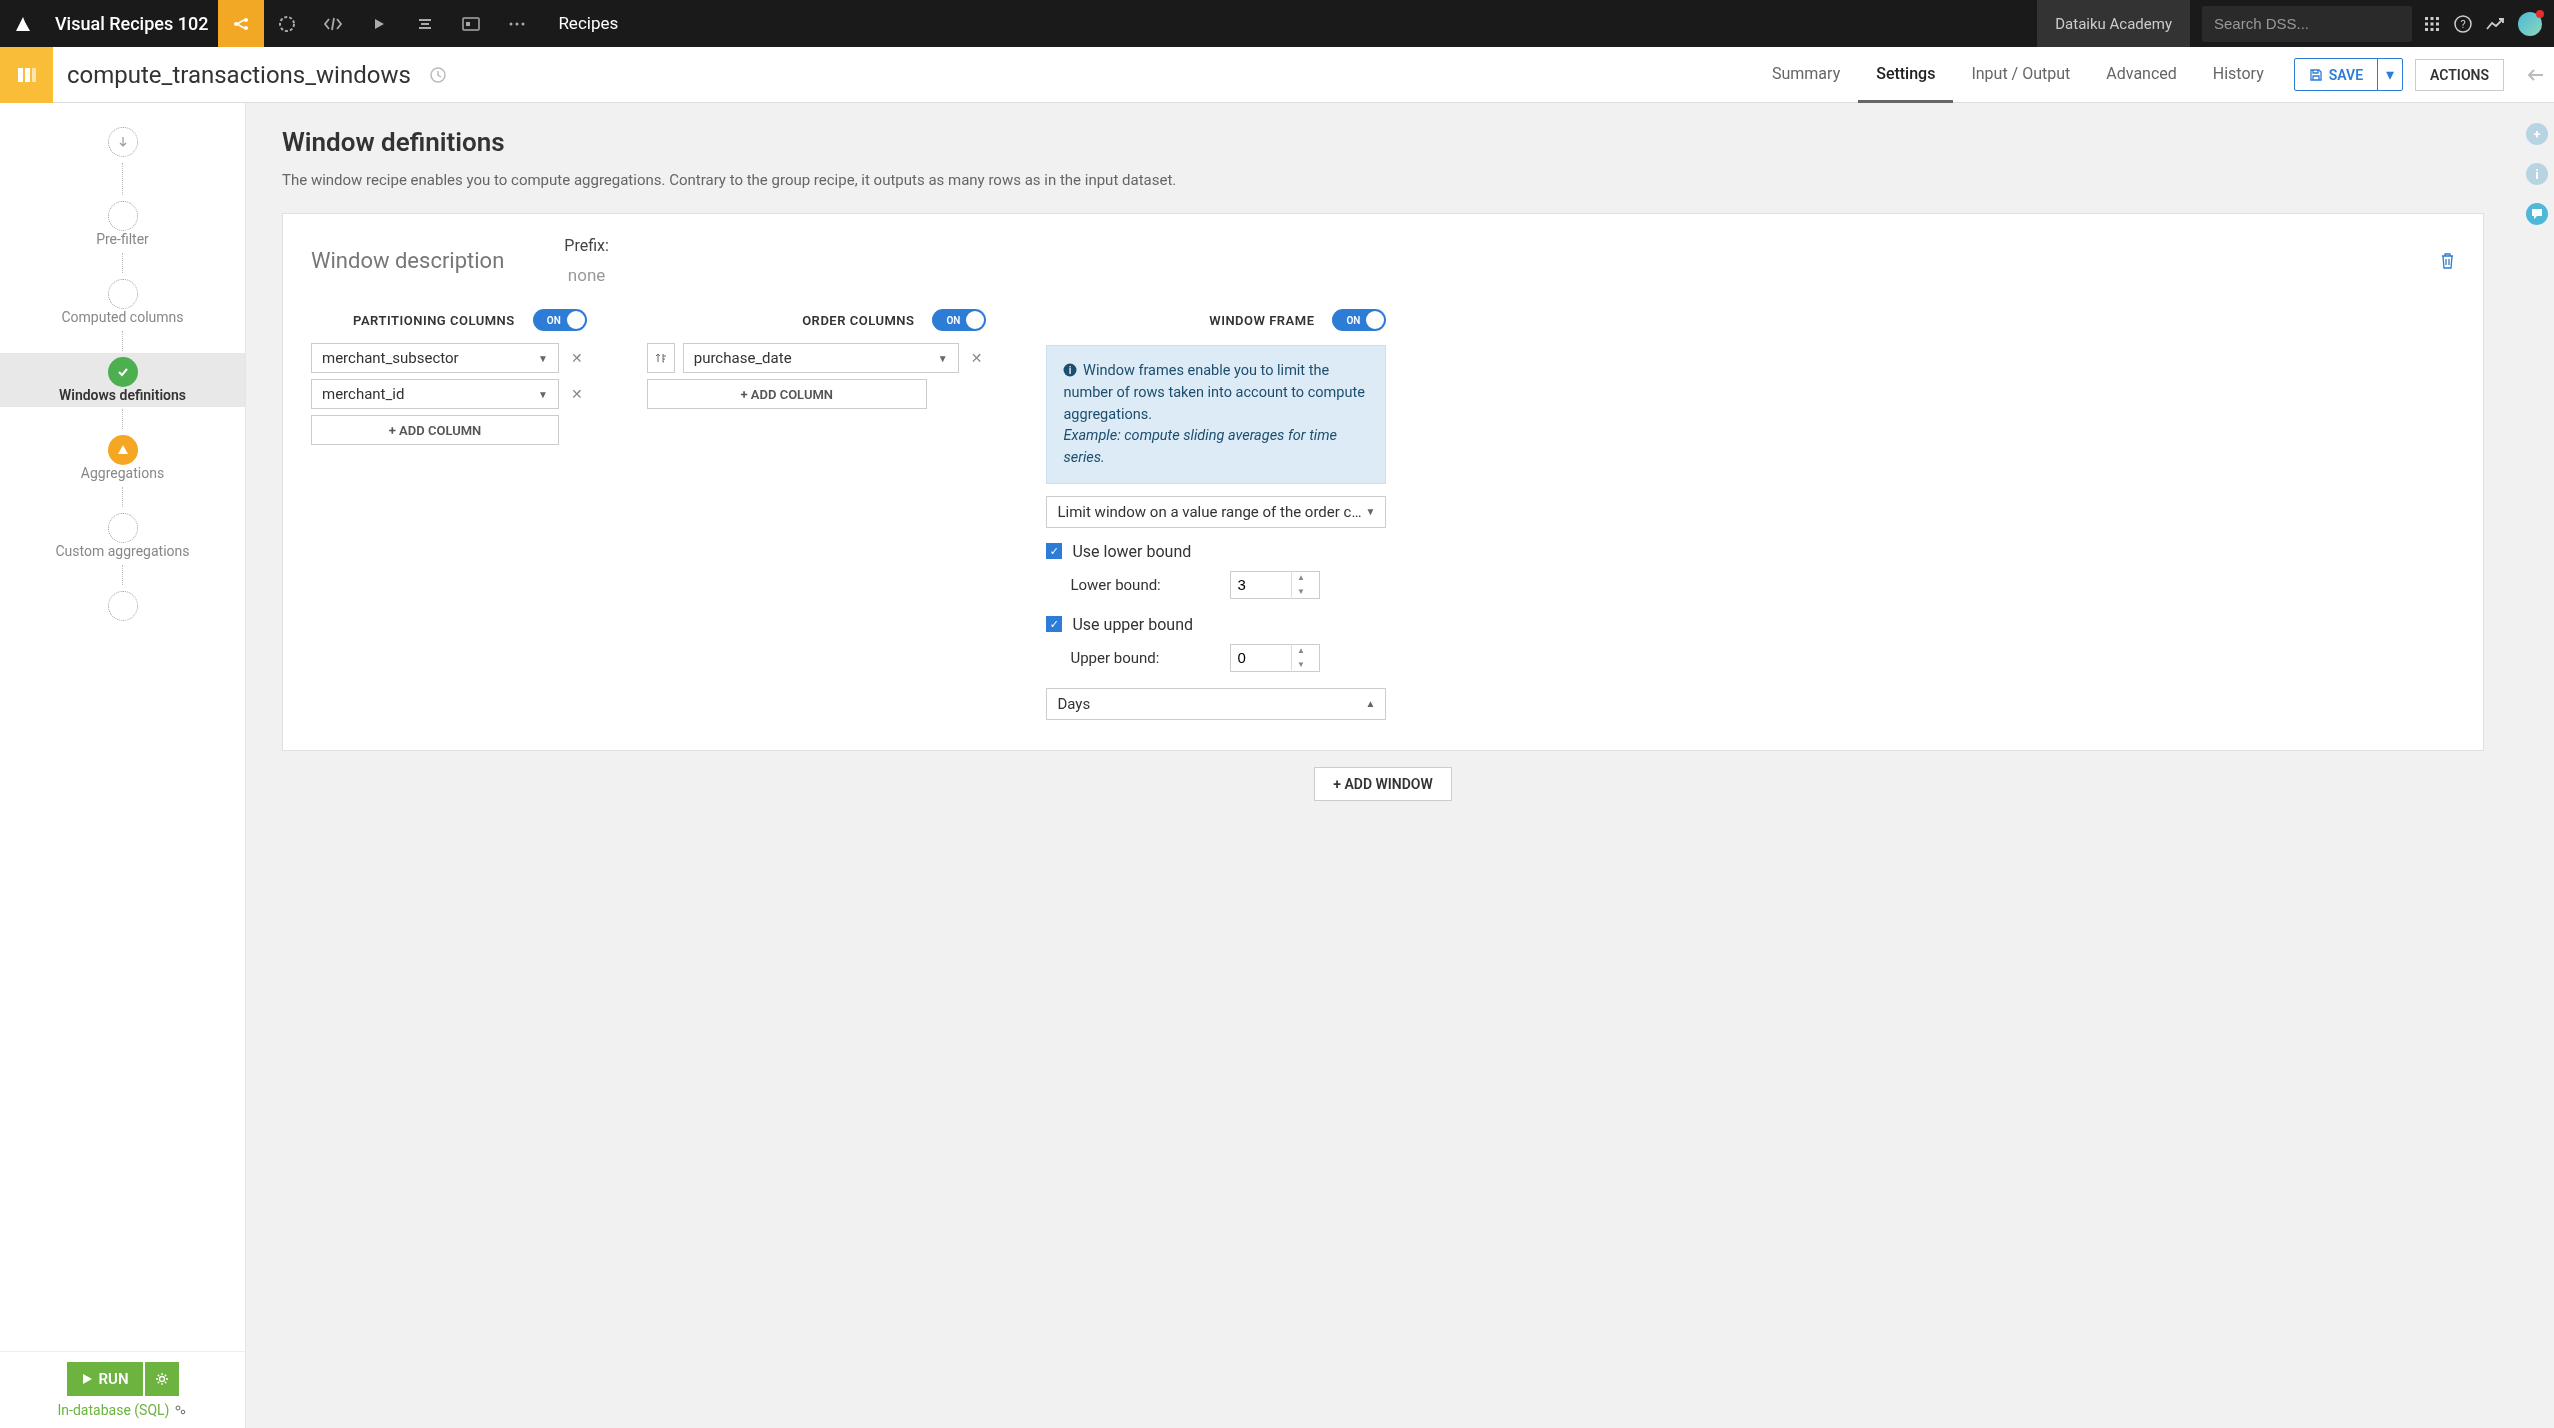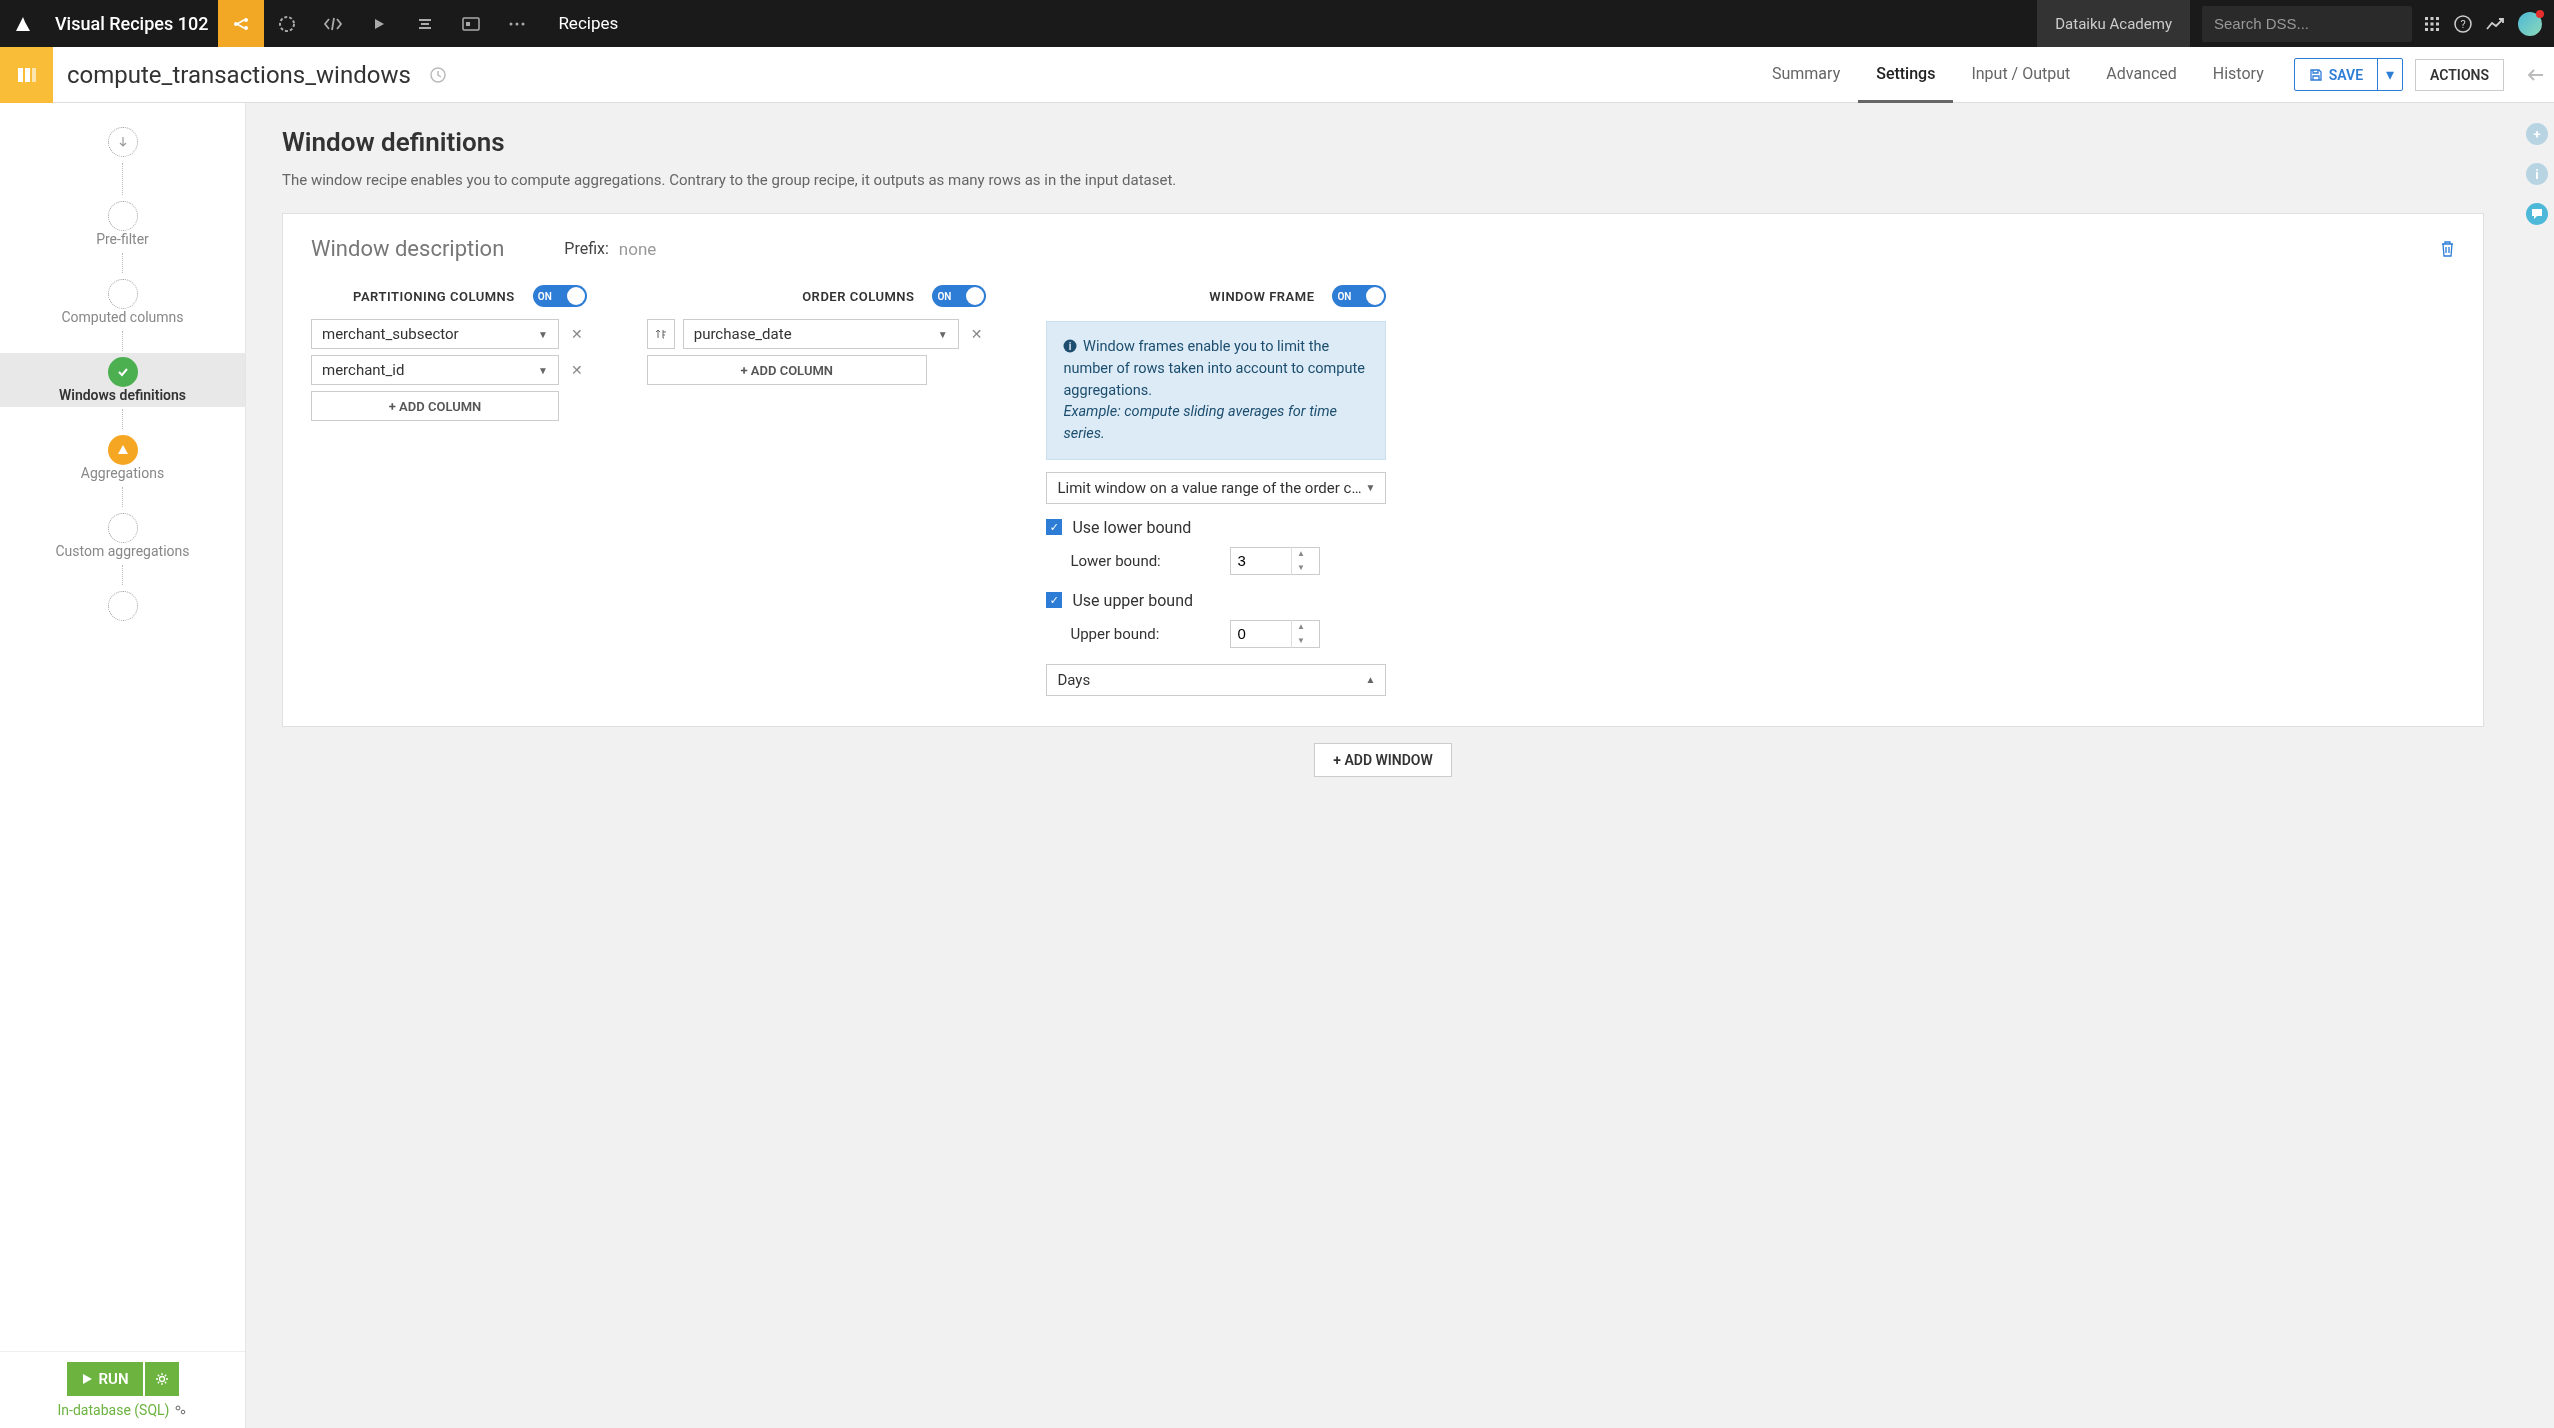--- a/index.html
+++ b/index.html
@@ -57,31 +57,31 @@
 .run-gear { background: #6cb33f; color: #fff; padding: 8px 10px; margin-left: 2px; cursor: pointer; display: flex; align-items: center; }
 .engine-label { color: #6cb33f; font-size: 14px; margin-top: 6px; display: flex; align-items: center; justify-content: center; gap: 4px; }
 
 
 .main { flex: 1; padding: 24px 36px; overflow: auto; }
 .page-title { font-size: 26px; font-weight: 600; margin-bottom: 14px; color: #333; }
 .page-subtitle { font-size: 15px; color: #666; margin-bottom: 24px; }
 .panel { background: #fff; border: 1px solid #e0e0e0; padding: 22px 28px 30px; }
 .panel-header { display: flex; align-items: center; margin-bottom: 24px; }
 .panel-title { font-size: 22px; color: #777; flex: 0 0 auto; margin-right: 60px; }
-.prefix-row { display: flex; align-items: center; gap: 10px; font-size: 16px; color: #444; }
+.prefix-row { display: flex; align-items: center; gap: 10px; font-size: 16px; color: #444; flex-direction: column; }
 .prefix-input { color: #999; font-size: 17px; }
 .trash-icon { margin-left: auto; color: #2d7cd6; cursor: pointer; }
 
 .columns-row { display: flex; gap: 60px; align-items: flex-start; }
 .col-block { flex: 0 0 auto; }
 .col-header { display: flex; align-items: center; gap: 18px; margin-bottom: 12px; justify-content: flex-end; }
 .col-header-label { font-size: 13px; font-weight: 600; letter-spacing: 0.5px; color: #333; }
 .toggle { width: 54px; height: 22px; background: #2d7cd6; border-radius: 12px; position: relative; cursor: pointer; display: flex; align-items: center; }
 .toggle-knob { width: 18px; height: 18px; background: #fff; border-radius: 50%; position: absolute; right: 2px; }
-.toggle-label { color: #fff; font-size: 10px; font-weight: 600; position: absolute; left: 5px; }
+.toggle-label { color: #fff; font-size: 10px; font-weight: 600; position: absolute; left: 14px; }
 
 .col-select-row { display: flex; align-items: center; gap: 8px; margin-bottom: 6px; }
 .sort-icon { width: 28px; height: 30px; border: 1px solid #ccc; display: flex; align-items: center; justify-content: center; color: #666; font-size: 11px; cursor: pointer; }
 .select-box { width: 248px; height: 30px; border: 1px solid #ccc; padding: 0 10px; font-size: 15px; display: flex; align-items: center; justify-content: space-between; cursor: pointer; background: #fff; }
 .select-caret { font-size: 10px; color: #666; }
 .remove-x { color: #888; cursor: pointer; font-size: 14px; padding: 0 4px; }
 .add-col-btn { width: 248px; height: 30px; border: 1px solid #ccc; display: flex; align-items: center; justify-content: center; font-size: 13px; font-weight: 600; color: #555; cursor: pointer; margin-top: 2px; }
 .add-col-btn.wide { width: 280px; }
 
 .frame-block { width: 340px; }

